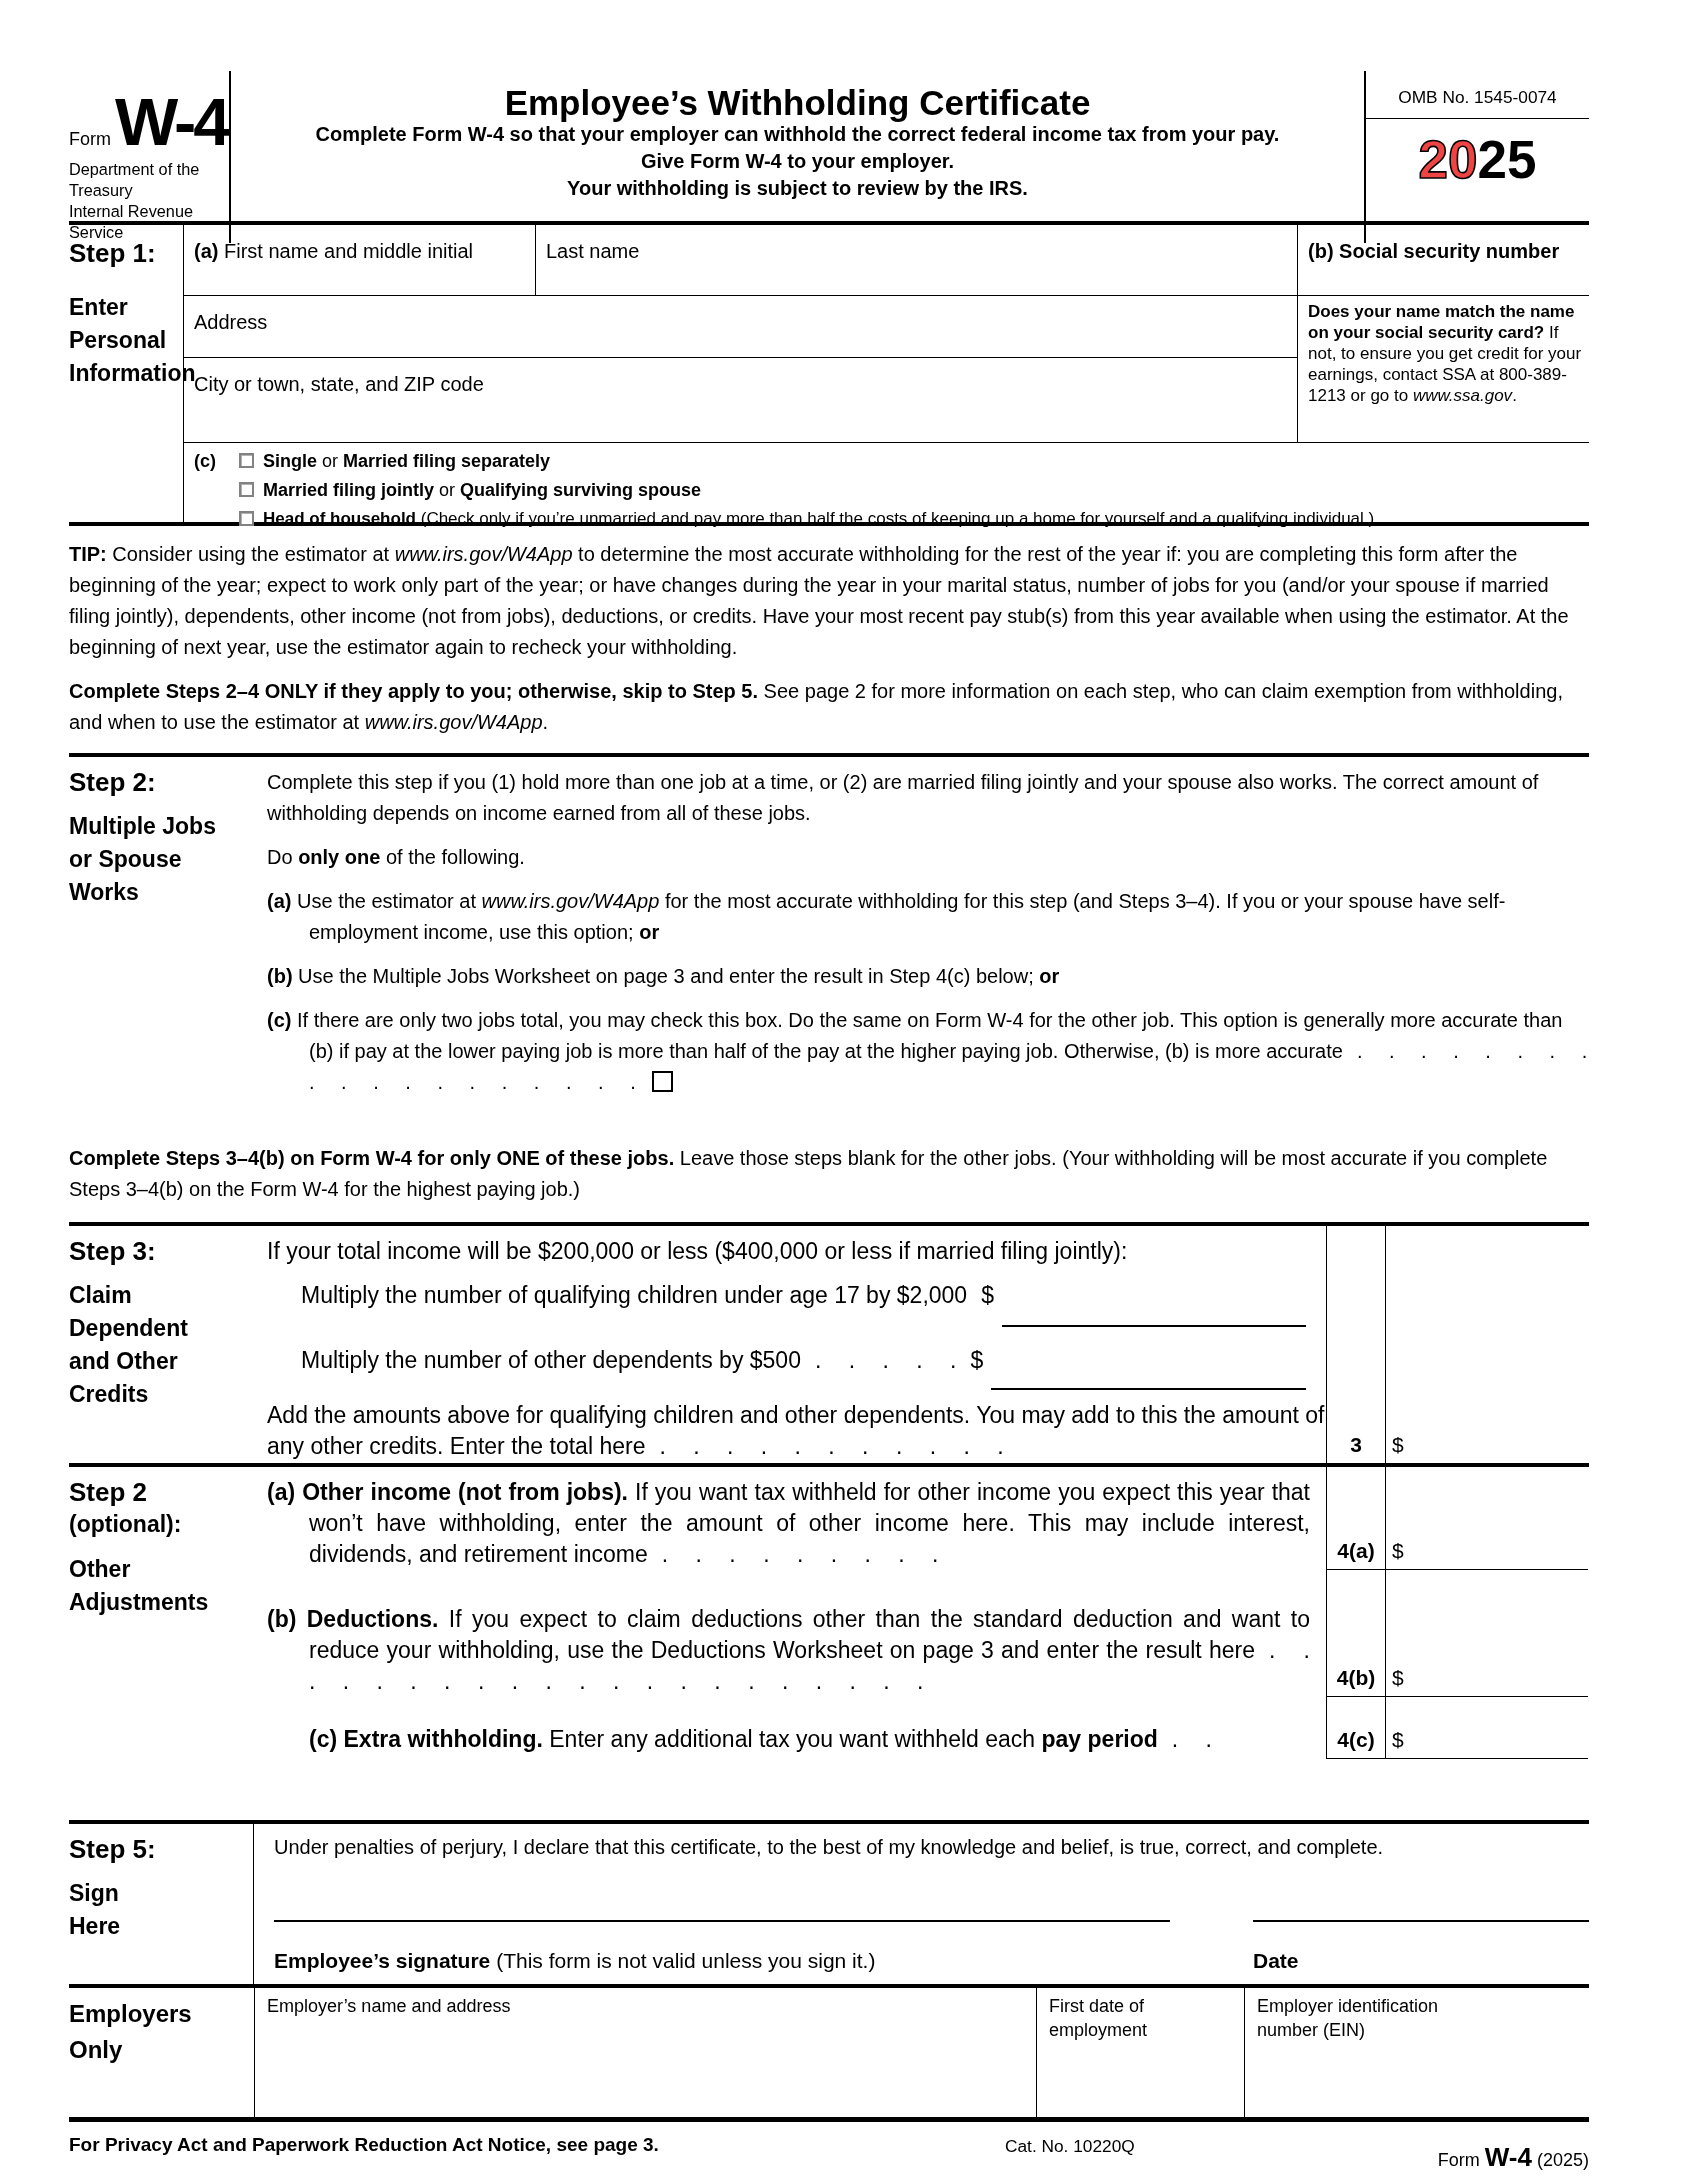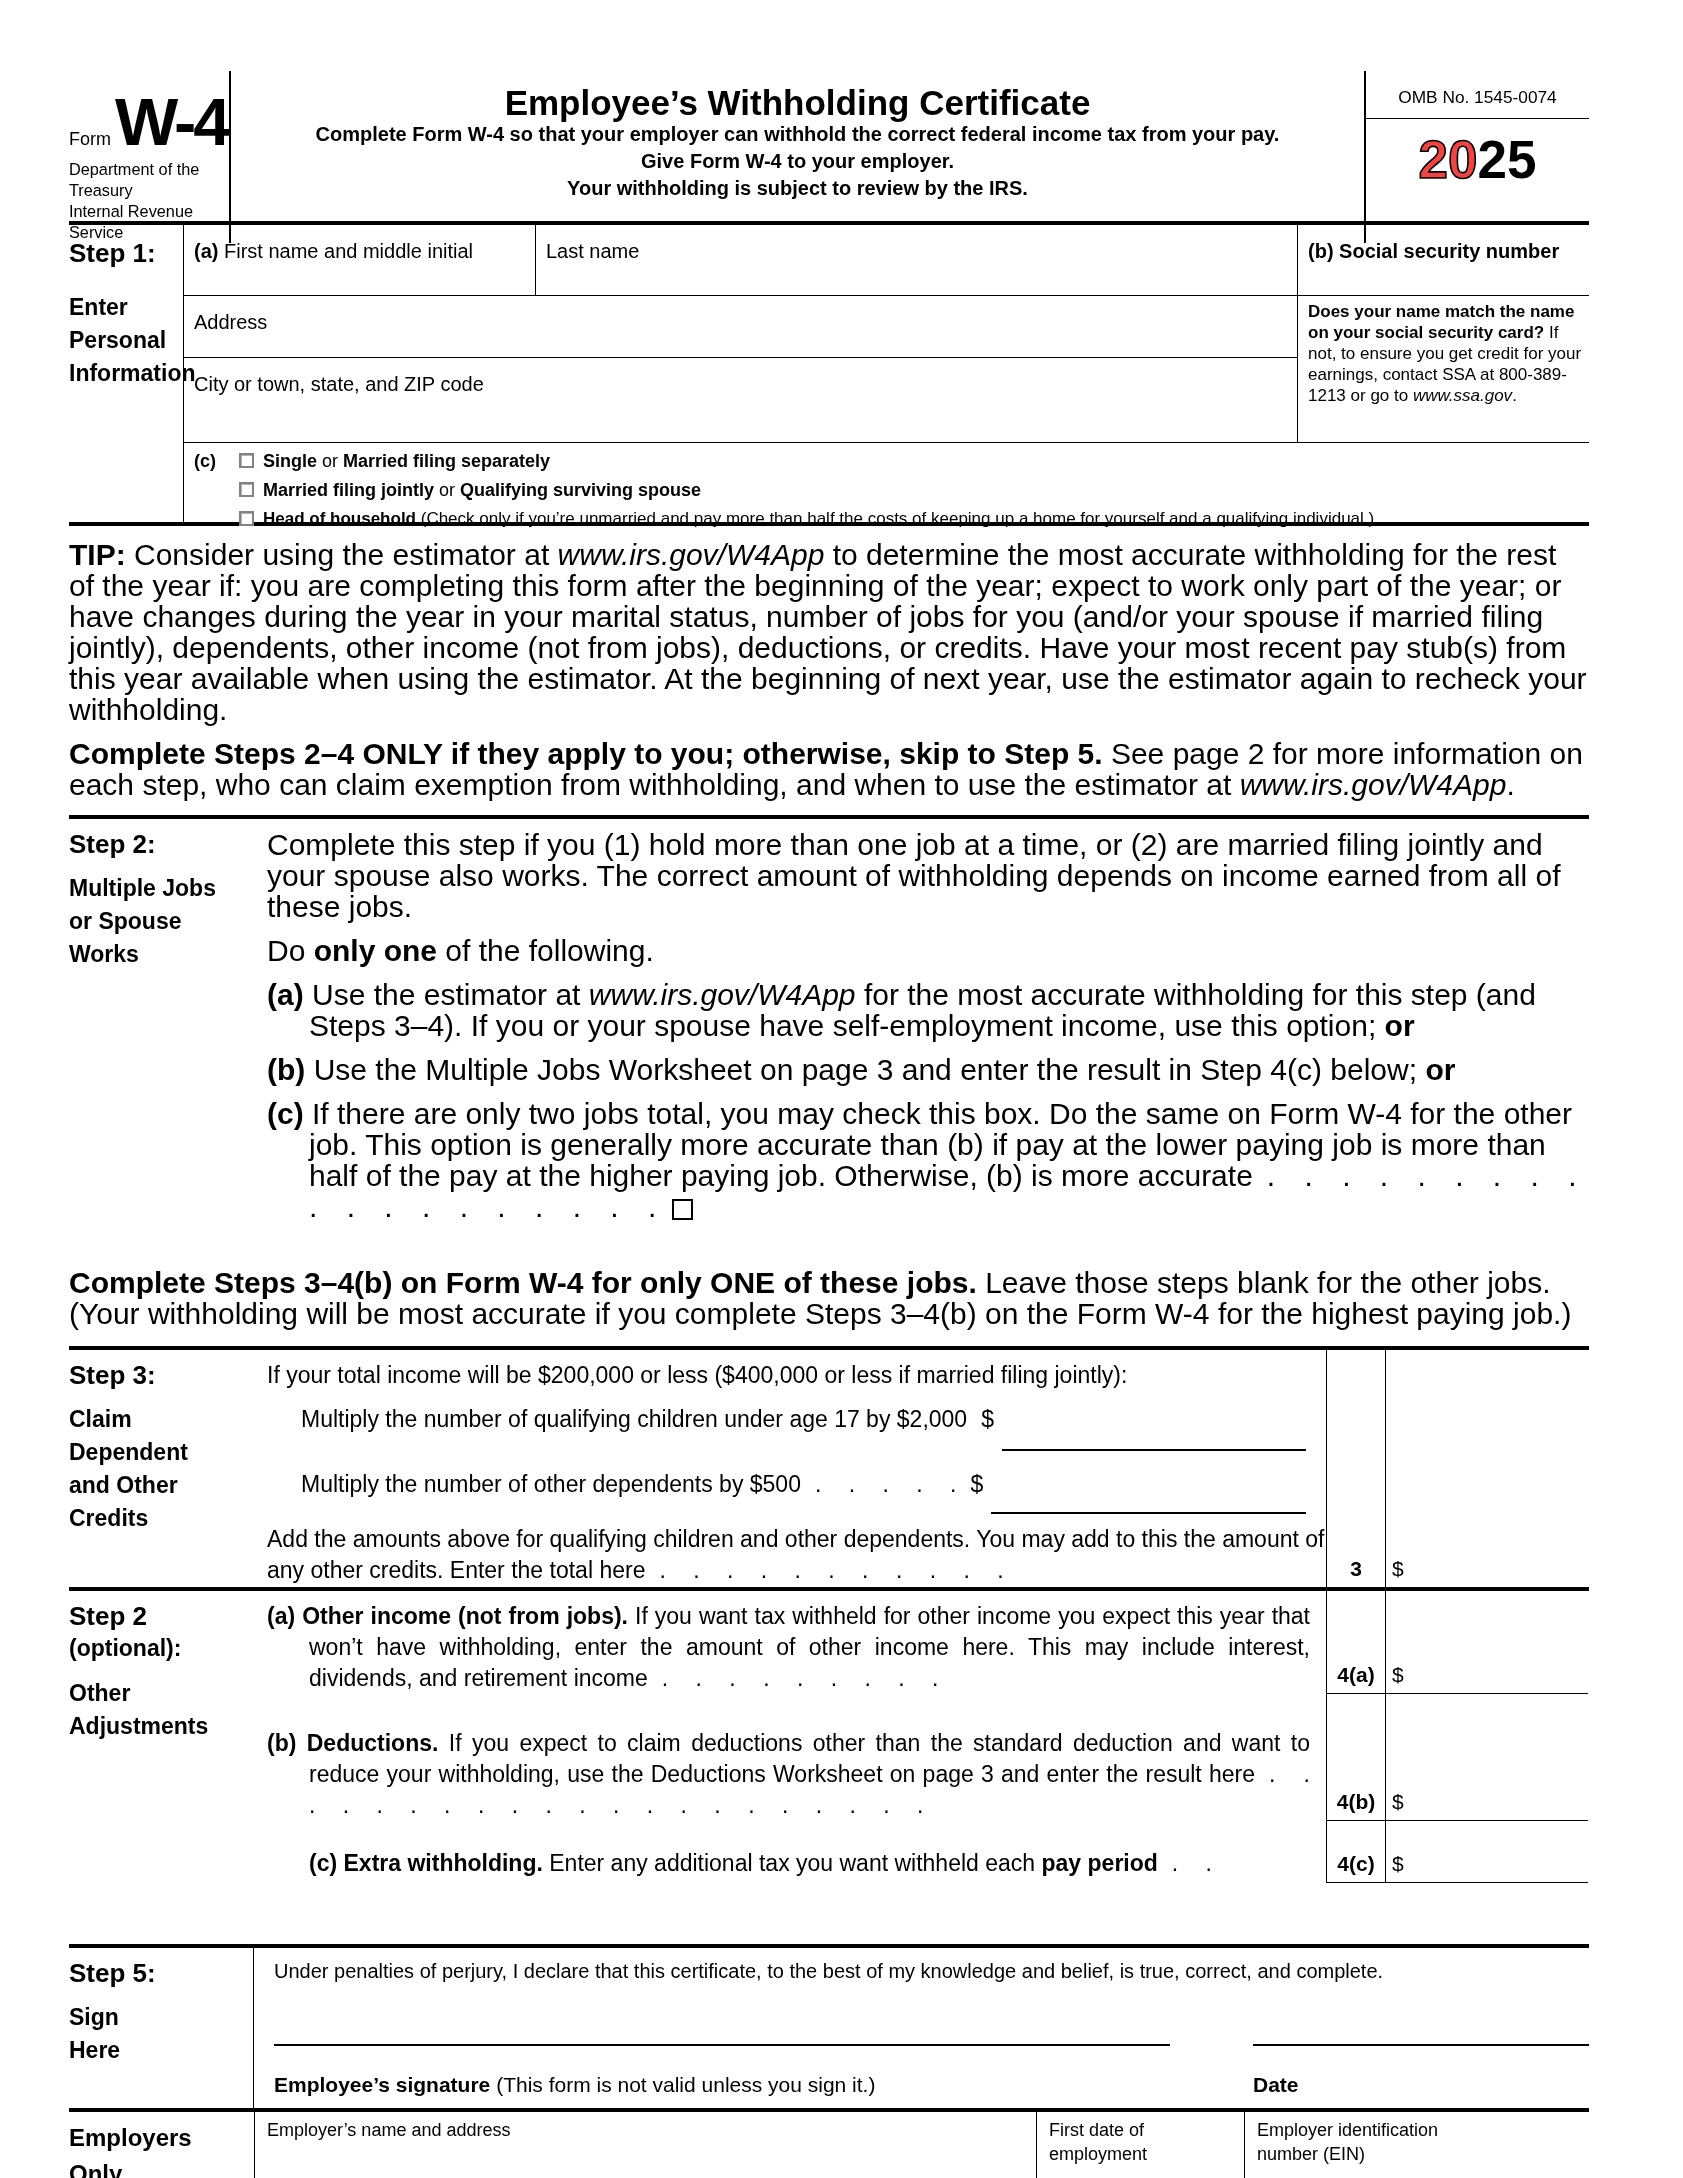--- a/index.html
+++ b/index.html
@@ -44,21 +44,21 @@
   .crow { grid-column:1 / span 3; border-top:1.5px solid #000; display:flex; padding:8px 0 0 10px; }
   .c-tag { font-size:18px; width:45px; }
   .opts  { flex:1; }
   .opt { display:flex; align-items:flex-start; margin-bottom:8px; white-space:nowrap; }
   .cb { display:inline-block; width:15px; height:15px; background:#fff; border:2px solid #828282;
         box-shadow:inset 1px 1px 0 rgba(0,0,0,.3); margin:2px 9px 0 0; flex:none; }
   .optlbl { font-size:18px; }
   .optsmall { font-size:17px; }
 
   
-  .para { font-size:30px; line-height:31px; }
+  .para { font-size:20px; line-height:31px; }
   .tip { margin:13px 0 0 0; }
   .note24 { margin:13px 0 15px 0; }
   .note34 { margin:16px 0 17px 0; }
 
   
   .step2 { display:grid; grid-template-columns:198px 1322px; padding:10px 0 16px 0; }
   .s2-label .step-sub { margin-top:12px; }
   .s2-body > div { margin-bottom:13px; }
   .li { padding-left:42px; text-indent:-42px; }
   .dots { word-spacing:21px; padding-left:14px; }
@@ -82,21 +82,21 @@
   
   .step5 { display:grid; grid-template-columns:185px 1335px; height:160px; }
   .s5-label { border-right:1.5px solid #000; padding-top:10px; }
   .s5-body { padding:12px 0 0 20px; }
   .decl { font-size:20px; }
   .sig-grid { display:grid; grid-template-columns:896px 43px 1fr; margin-top:61px;gap:20px; }
   .sigline, .dateline { border-bottom:2px solid #000; height:2px; }
   .sig-labels { font-size:21px; padding-top:7px; }
 
   
-  .employers { display:grid; grid-template-columns:185px 782px 208px 345px; height:165px; }
+  .employers { display:grid; grid-template-columns:185px 782px 208px 345px; height:129px; }
   .emp-label { padding-top:8px; font-size:24px; font-weight:bold; line-height:36px; }
   .emp-cell { border-left:1.5px solid #000; font-size:18px; line-height:24px; padding:6px 8px 0 12px; }
 
   
   .footer { position:relative; margin-top:8px; height:34px; font-size:18px; }
   .f-left { position:absolute; left:0; top:4px; font-weight:bold; font-size:19px; }
   .f-cat { position:absolute; left:936px; top:6px; font-size:17.3px; }
   .f-right { position:absolute; right:0; top:12px; }
   .f-right .w4 { font-weight:bold; font-size:26px; }
 </style>

